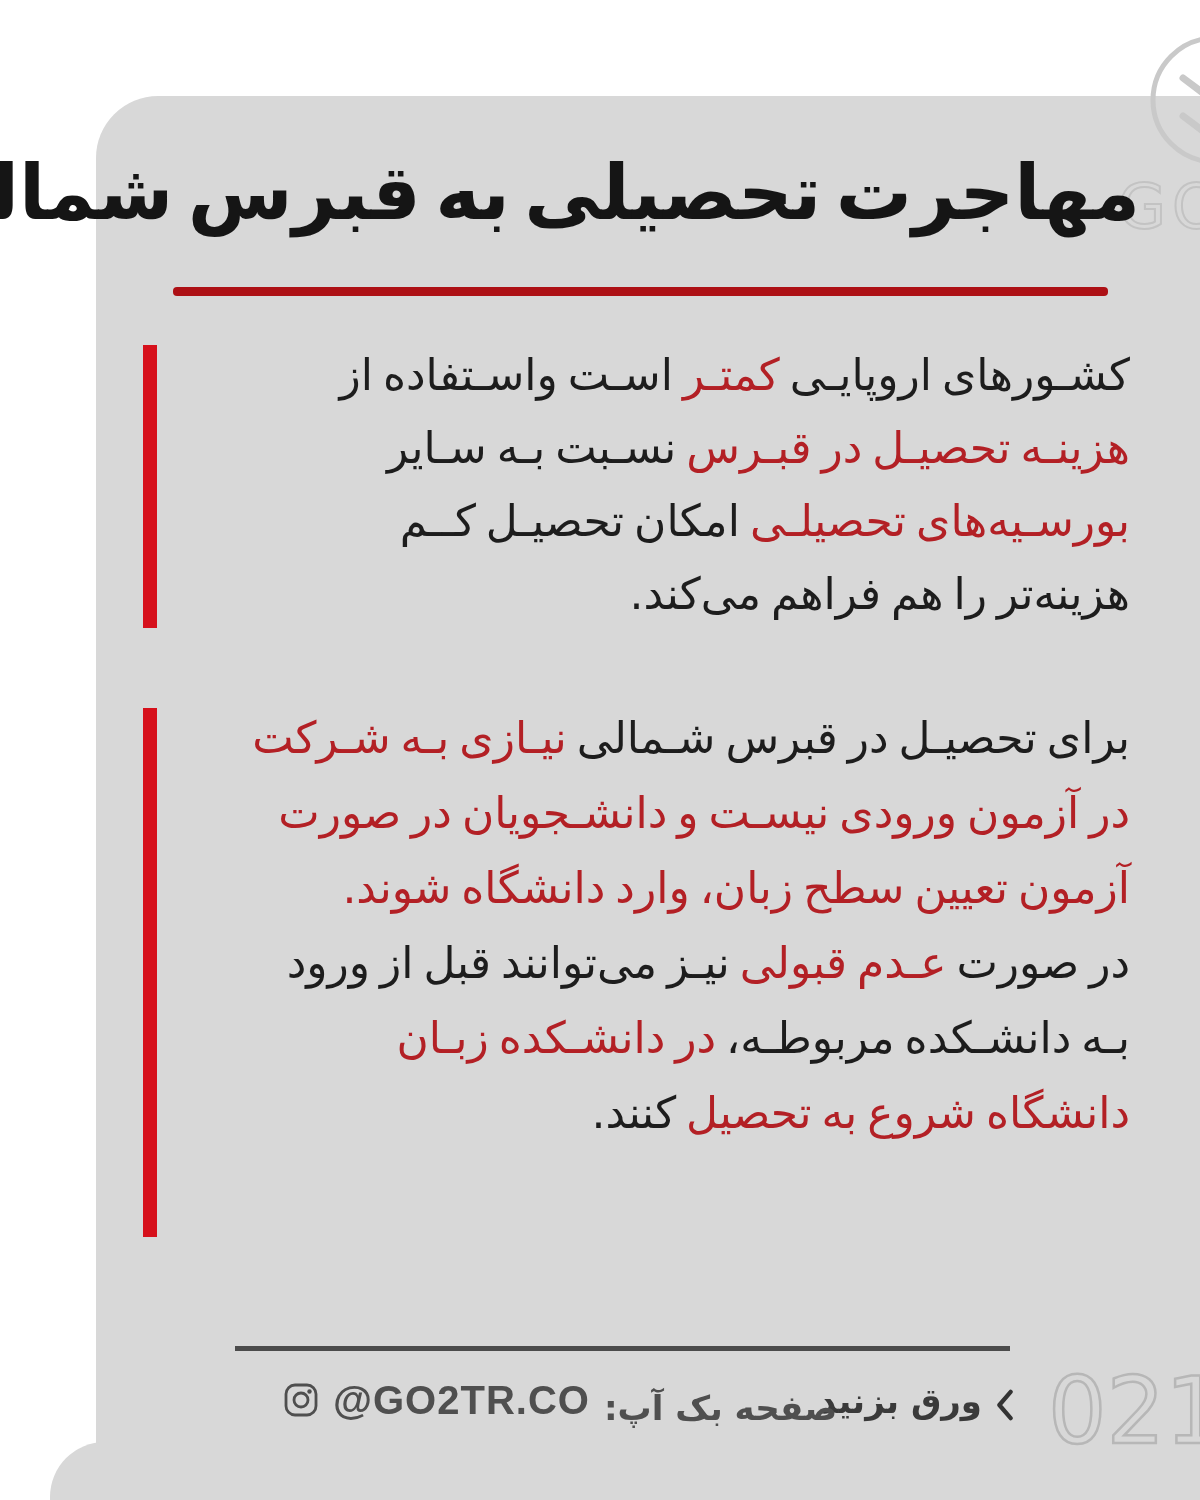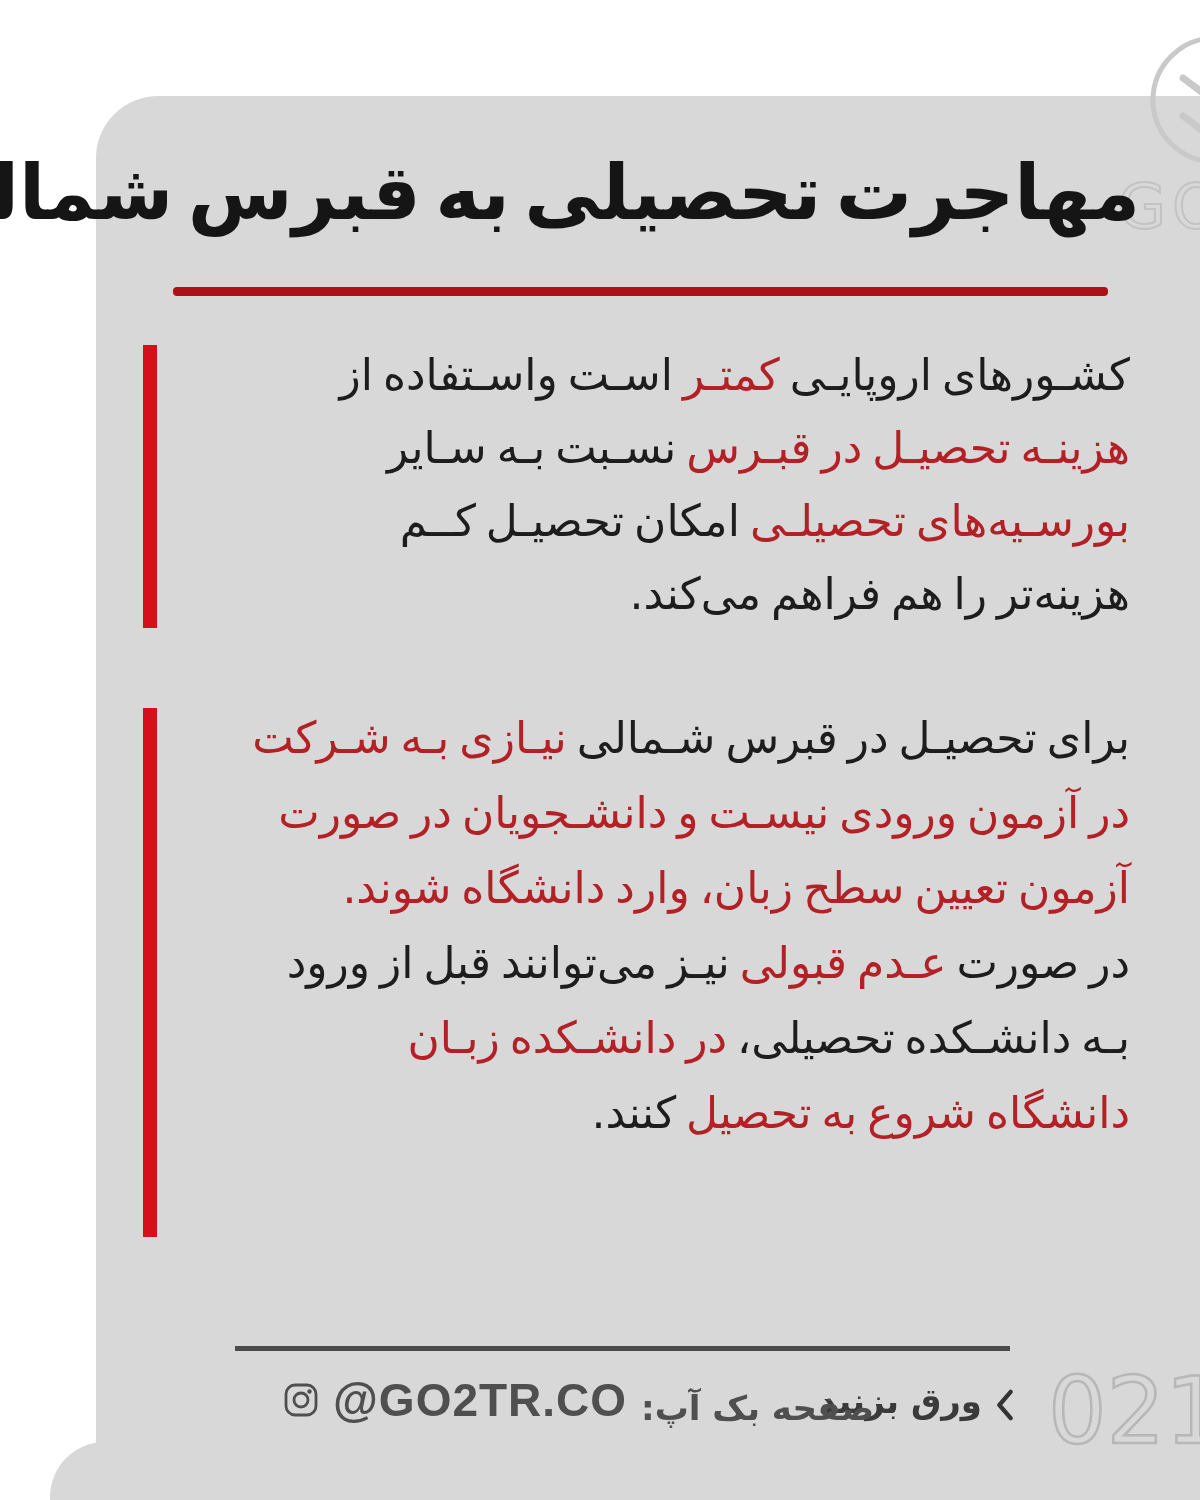--- a/index.html
+++ b/index.html
@@ -54,21 +54,21 @@
     color:#3a3a3a;font-size:34px;font-weight:bold;
   }
   .backup{
     position:absolute;left:283px;top:1372px;
     display:flex;direction:rtl;align-items:center;gap:14px;
     color:var(--footer-text,#4f4f4f);
   }
   .backup .label{font-size:34px;font-weight:bold;margin-top:16px;}
   .backup .handle{
     font-family:"Liberation Sans", sans-serif;
-    font-size:46px;font-weight:bold;letter-spacing:1px;direction:ltr;text-align:right;
+    font-size:40px;font-weight:bold;letter-spacing:1px;direction:ltr;text-align:right;
   }
   .page-number{
     position:absolute;left:1048px;top:1358px;
     font-size:92px;letter-spacing:0px;
     color:transparent;-webkit-text-stroke:2.5px #b7b7b7;
   }
 </style>
 </head>
 <body>
 
@@ -114,21 +114,21 @@
     <div class="line" data-align="right">
       <span class="seg" data-color="red">در آزمون ورودی نیسـت و دانشـجویان در صورت</span>
     </div>
     <div class="line" data-align="center">
       <span class="seg" data-color="red">آزمون تعیین سطح زبان، وارد دانشگاه شوند.</span>
     </div>
     <div class="line" data-align="right">
       <span class="seg" data-color="black">در صورت </span><span class="seg" data-color="red">عـدم قبولی</span><span class="seg" data-color="black"> نیـز می‌توانند قبل از ورود</span>
     </div>
     <div class="line" data-align="right">
-      <span class="seg" data-color="black">بـه دانشـکده تحصیلی، </span><span class="seg" data-color="red">در دانشـکده زبـان</span>
+      <span class="seg" data-color="black">بـه دانشـکده مربوطـه، </span><span class="seg" data-color="red">در دانشـکده زبـان</span>
     </div>
     <div class="line" data-align="left">
       <span class="seg" data-color="red">دانشگاه شروع به تحصیل </span><span class="seg" data-color="black">کنند.</span>
     </div>
   </div>
 
   <div class="footer-divider"></div>
 
   <div class="swipe">
     <span>ورق بزنید</span>

